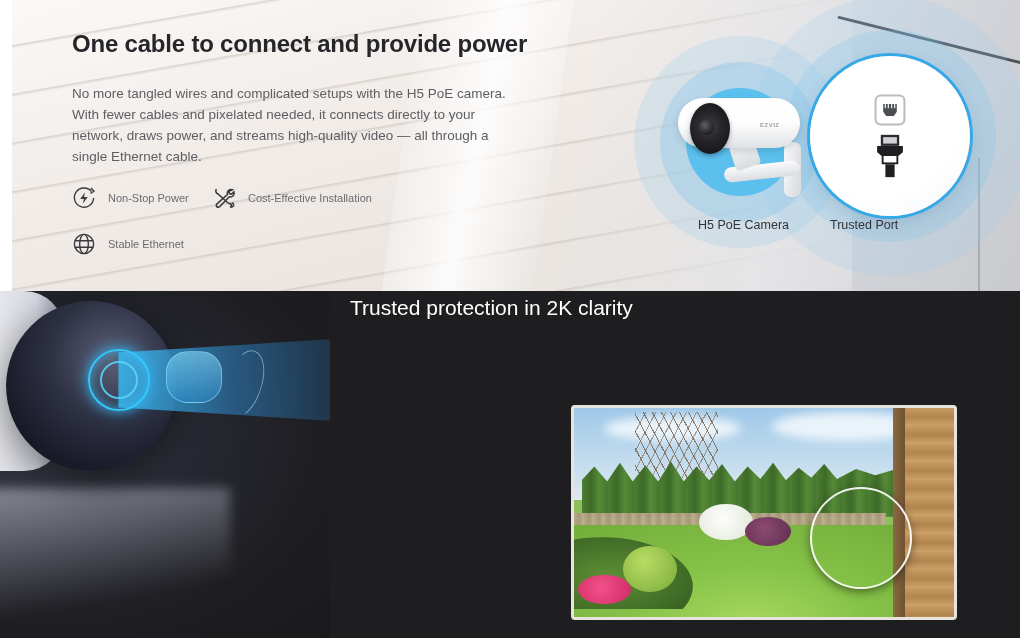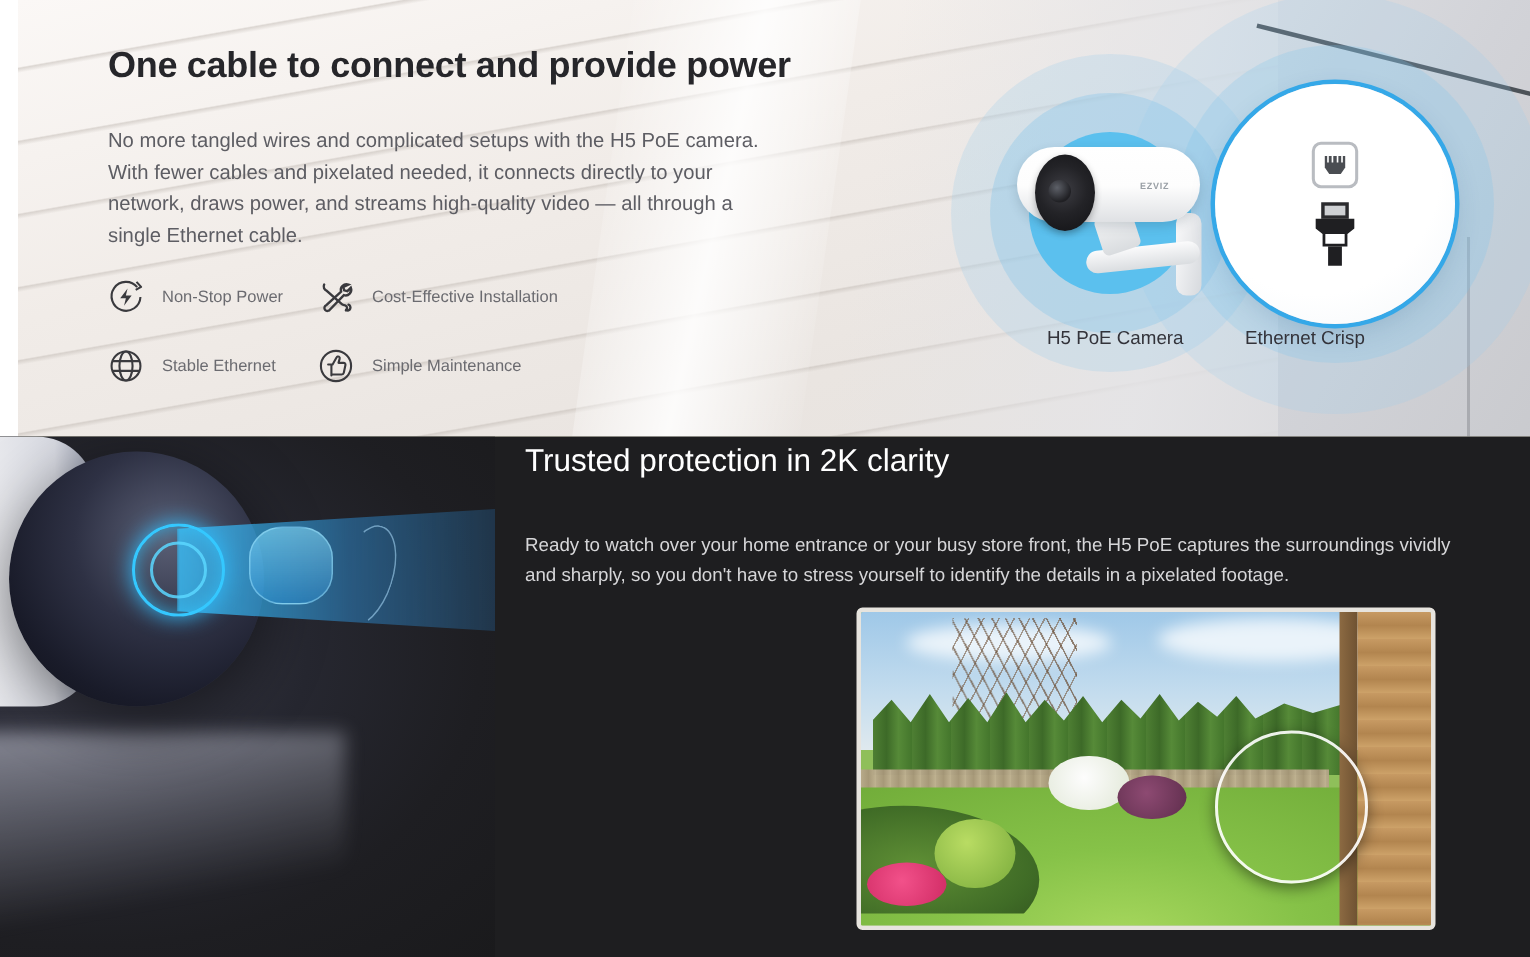--- a/index.html
+++ b/index.html
@@ -348,29 +348,20 @@
         <span class="feature-ico">
           <svg viewBox="0 0 32 32" fill="none" stroke="currentColor" stroke-width="1.6">
             <circle cx="16" cy="16" r="11"></circle>
             <ellipse cx="16" cy="16" rx="5" ry="11"></ellipse>
             <path d="M5.4 12.3h21.2M5.4 19.7h21.2"></path>
           </svg>
         </span>
         <span class="feature-label">Stable Ethernet</span>
       </div>
 
-      <div class="feature">
-        <span class="feature-ico">
-          <svg viewBox="0 0 32 32" fill="none" stroke="currentColor" stroke-width="1.6">
-            <circle cx="16" cy="16" r="11.5"></circle>
-            <path d="M12.5 14.8v8.4M10 14.8h3.4l3.1-5.4c.3-.6 1.1-.8 1.7-.5.5.3.8.9.6 1.5l-.9 3.2h3.9c.9 0 1.6.8 1.4 1.7l-1.3 6c-.1.7-.8 1.2-1.5 1.2h-7.4" stroke-linejoin="round" stroke-linecap="round"></path>
-          </svg>
-        </span>
-        <span class="feature-label">Simple Maintenance</span>
-      </div>
     </div>
 
     <div class="diagram">
       <div class="halo halo-a"></div>
       <div class="halo halo-b"></div>
       <div class="halo halo-c"></div>
       <div class="halo halo-d"></div>
       <div class="cam-disc"></div>
 
       <div class="camera">
@@ -398,40 +389,39 @@
               <rect x="12.5" y="4.5" width="15" height="7" fill="#cfd1d4"></rect>
               <path d="M6 14h28v7l-5 4v9h-18v-9l-5-4z" fill="#1f1f22"></path>
               <path d="M13 25h14v7H13z" fill="#ffffff"></path>
               <rect x="15" y="34" width="10" height="14" fill="#1f1f22"></rect>
             </svg>
           </span>
         </div>
       </div>
 
       <div class="diagram-label label-cam">H5 PoE Camera</div>
-      <div class="diagram-label label-port">Ethernet Crisp</div>
+      <div class="diagram-label label-port">Trusted Port</div>
     </div>
   </section>
 
   <section class="bottom-section"></section>
 
   <div class="lens-art">
     <div class="lens-bg"></div>
     <div class="lens-floor"></div>
     <div class="lens-body"></div>
     <div class="lens-dome"></div>
     <div class="beam"></div>
     <div class="beam-cyl"></div>
     <div class="beam-arc"></div>
     <div class="lens-ring"></div>
     <div class="lens-ring-i"></div>
   </div>
 
   <h2 class="dark-head">Trusted protection in 2K clarity</h2>
-  <p class="dark-body">Ready to watch over your home entrance or your busy store front, the H5 PoE captures the surroundings vividly and sharply, so you don't have to stress yourself to identify the details in a pixelated footage.</p>
 
   <div class="photo-frame">
     <div class="photo">
       <div class="sky"></div>
       <div class="cloud" style="left:8%;top:4%;width:36%;height:12%"></div>
       <div class="cloud" style="left:52%;top:2%;width:40%;height:14%"></div>
       <div class="tree-bare"></div>
       <div class="hedge"></div>
       <div class="fence"></div>
       <div class="lawn"></div>

